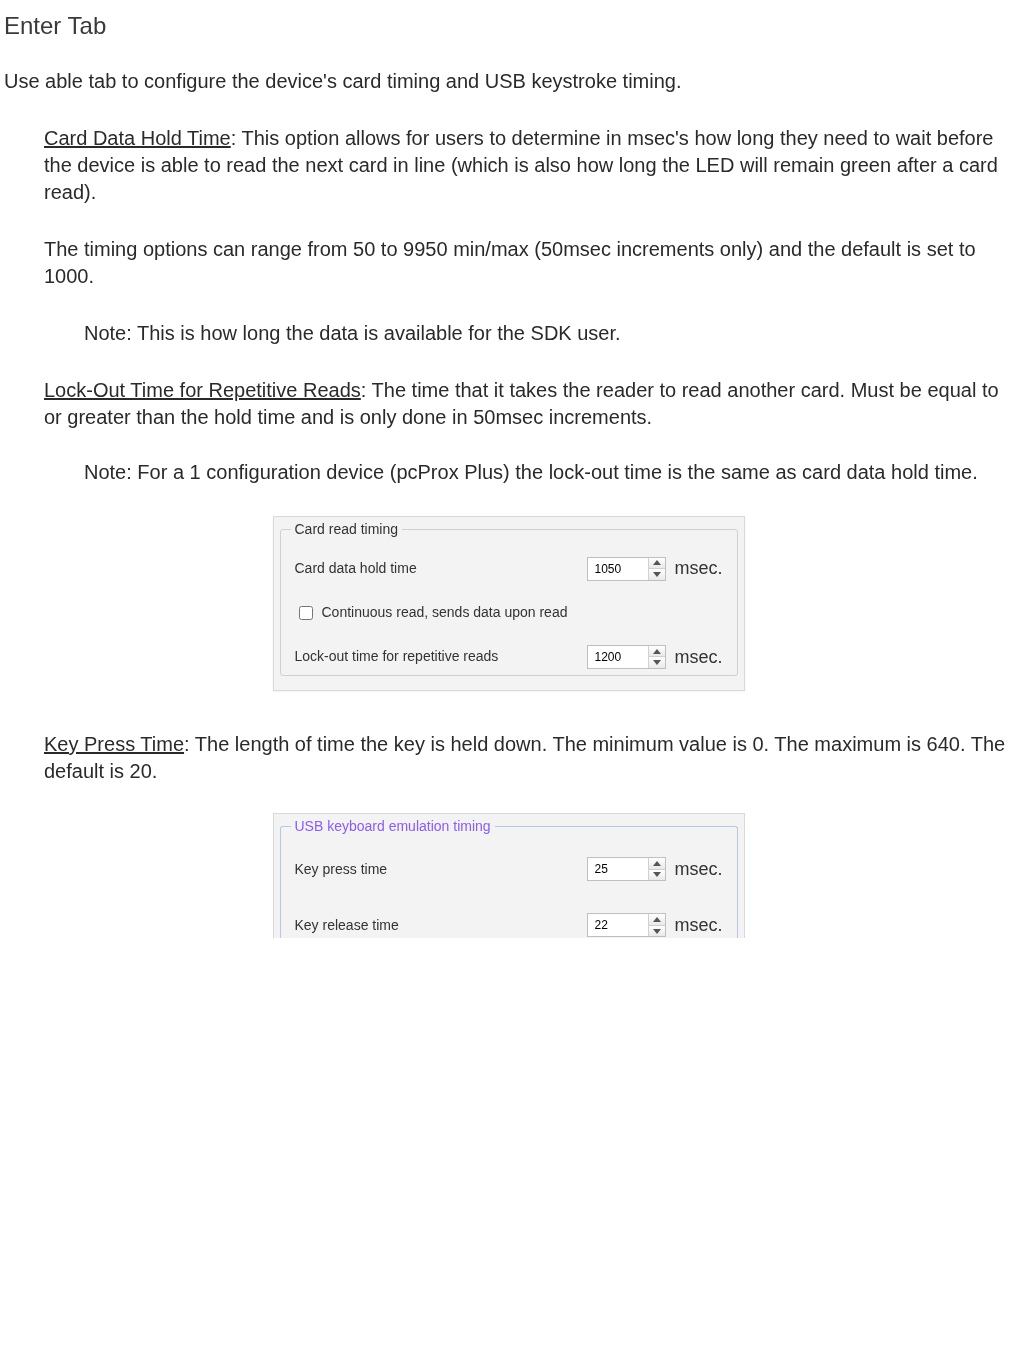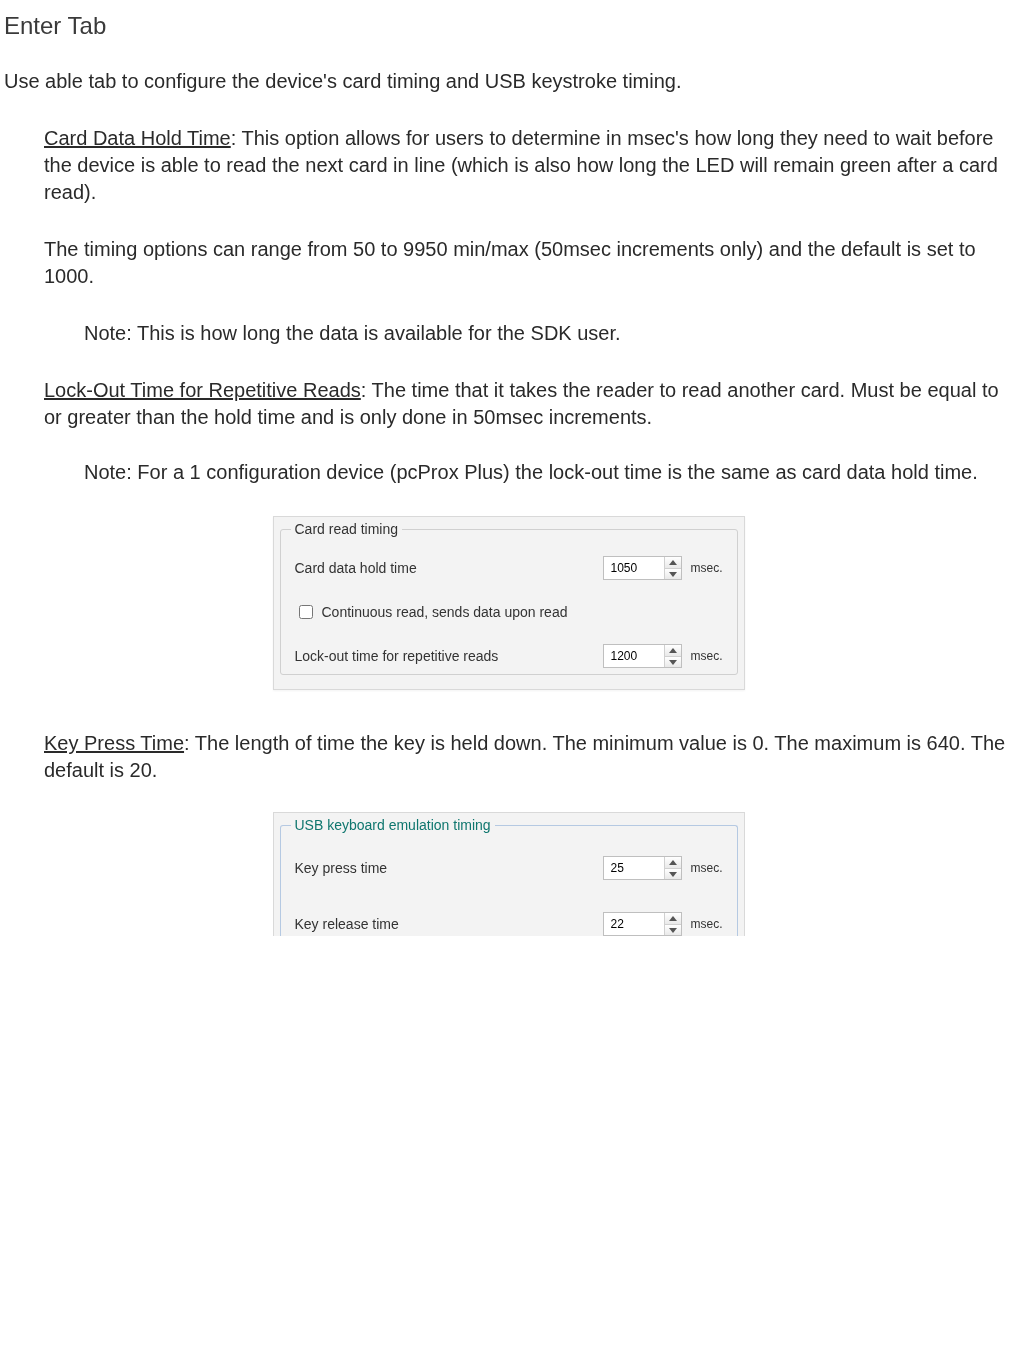--- a/index.html
+++ b/index.html
@@ -122,21 +122,21 @@
     font-size: 14px;
     color: #333;
     margin-bottom: 22px;
     gap: 6px;
   }
   .chkrow input[type=checkbox] {
     width: 14px;
     height: 14px;
   }
   .unit {
-    font-size: 12px;
+    font-size: 18px;
     color: #333;
   }
   
   .panel-wrap2 {
     margin: 0 auto 0 auto;
     width: 470px;
     border-top: 1px solid #d9d9d9;
     border-left: 1px solid #d9d9d9;
     border-right: 1px solid #d9d9d9;
     background: #f3f3f3;
@@ -152,21 +152,21 @@
     padding: 30px 14px 0 14px;
     background: #f3f3f3;
   }
   .fieldset2 .legend {
     position: absolute;
     top: -10px;
     left: 10px;
     background: #f3f3f3;
     padding: 0 4px;
     font-size: 14px;
-    color: #0f766e;
+    color: #8b5cf6;
   }
   .row2 {
     display: flex;
     align-items: center;
     font-size: 14px;
     color: #333;
     margin-bottom: 32px;
   }
   .row2:last-child { margin-bottom: 0; }
   .row2 .lbl { flex: 1; }

